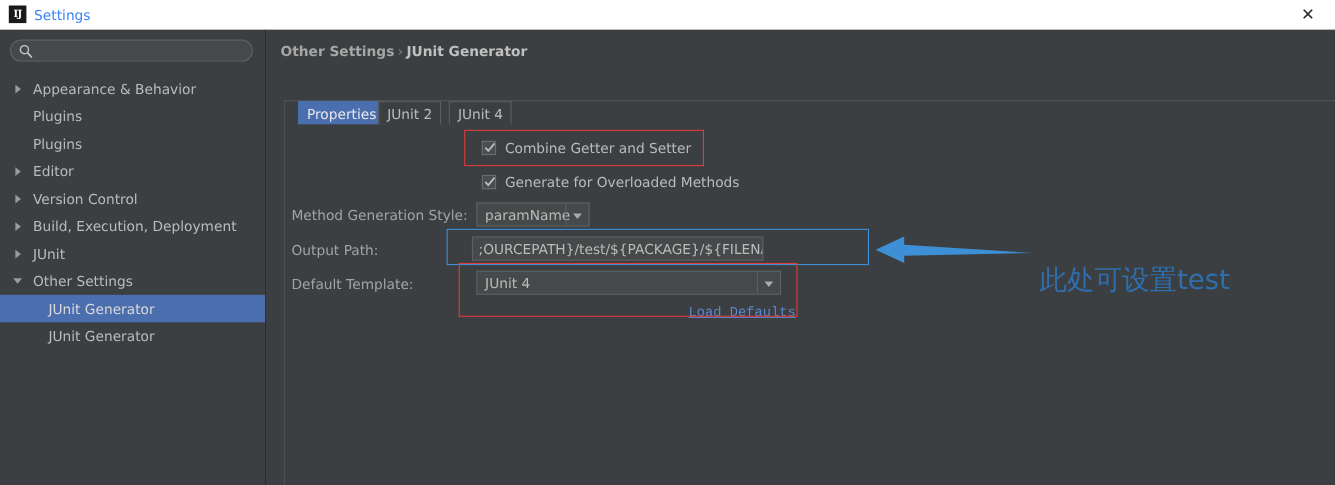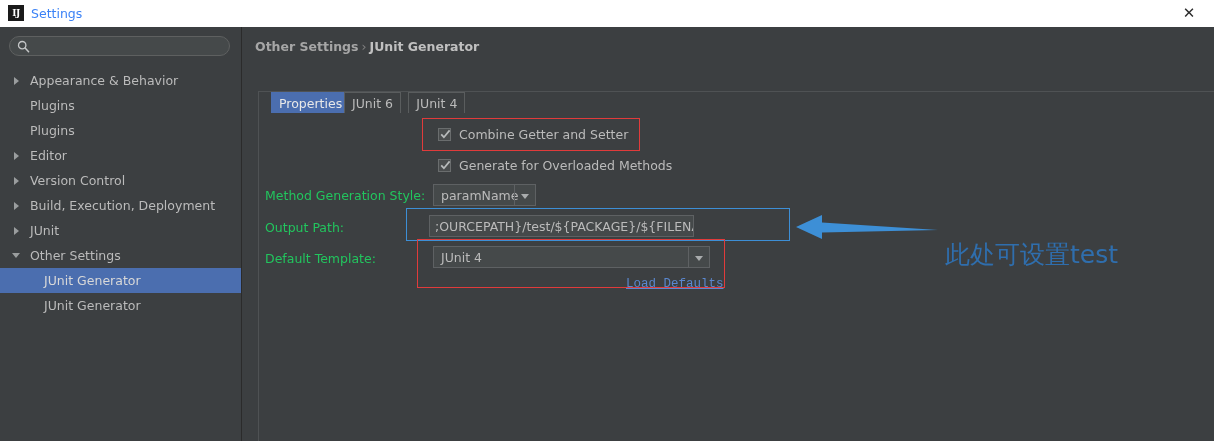--- a/index.html
+++ b/index.html
@@ -213,21 +213,21 @@
     box-sizing: border-box;
     border: 1px solid #6a6d6e;
     background: #4a4d4e;
   }
   .cb svg { position: absolute; left: 0; top: -1px; }
   .checkrow .ctext { position: absolute; left: 21px; top: 0; }
 
   .flabel {
     position: absolute;
     font-size: 12.5px;
-    color: #22c55e;
+    color: #a3a3a3;
     white-space: nowrap;
   }
 
   .combo {
     position: absolute;
     box-sizing: border-box;
     border: 1px solid #5e6163;
     background: #45494a;
     height: 22px;
   }
@@ -369,21 +369,21 @@
 
   <div class="content">
     <div class="breadcrumb">
       <span>Other Settings</span><span class="sep">›</span><span class="leaf">JUnit Generator</span>
     </div>
     <div class="panel"></div>
   </div>
 
   <div class="tabs">
       <div class="tab active" style="left: 12px;"><span>Properties</span></div>
-      <div class="tab" style="left: 85px;"><span>JUnit 6</span></div>
+      <div class="tab" style="left: 85px;"><span>JUnit 2</span></div>
       <div class="tab" style="left: 149.3px;"><span>JUnit 4</span></div>
     </div>
 
   <div class="checkrow" style="left:438px; top:126px;">
     <span class="cb">
       <svg width="13" height="13" viewBox="0 0 13 13">
         <path d="M2.2 6.3 L4.9 9.2 L10.6 2.4" fill="none" stroke="#b8bbbc" stroke-width="1.7"></path>
       </svg>
     </span>
     <span class="ctext">Combine Getter and Setter</span>

